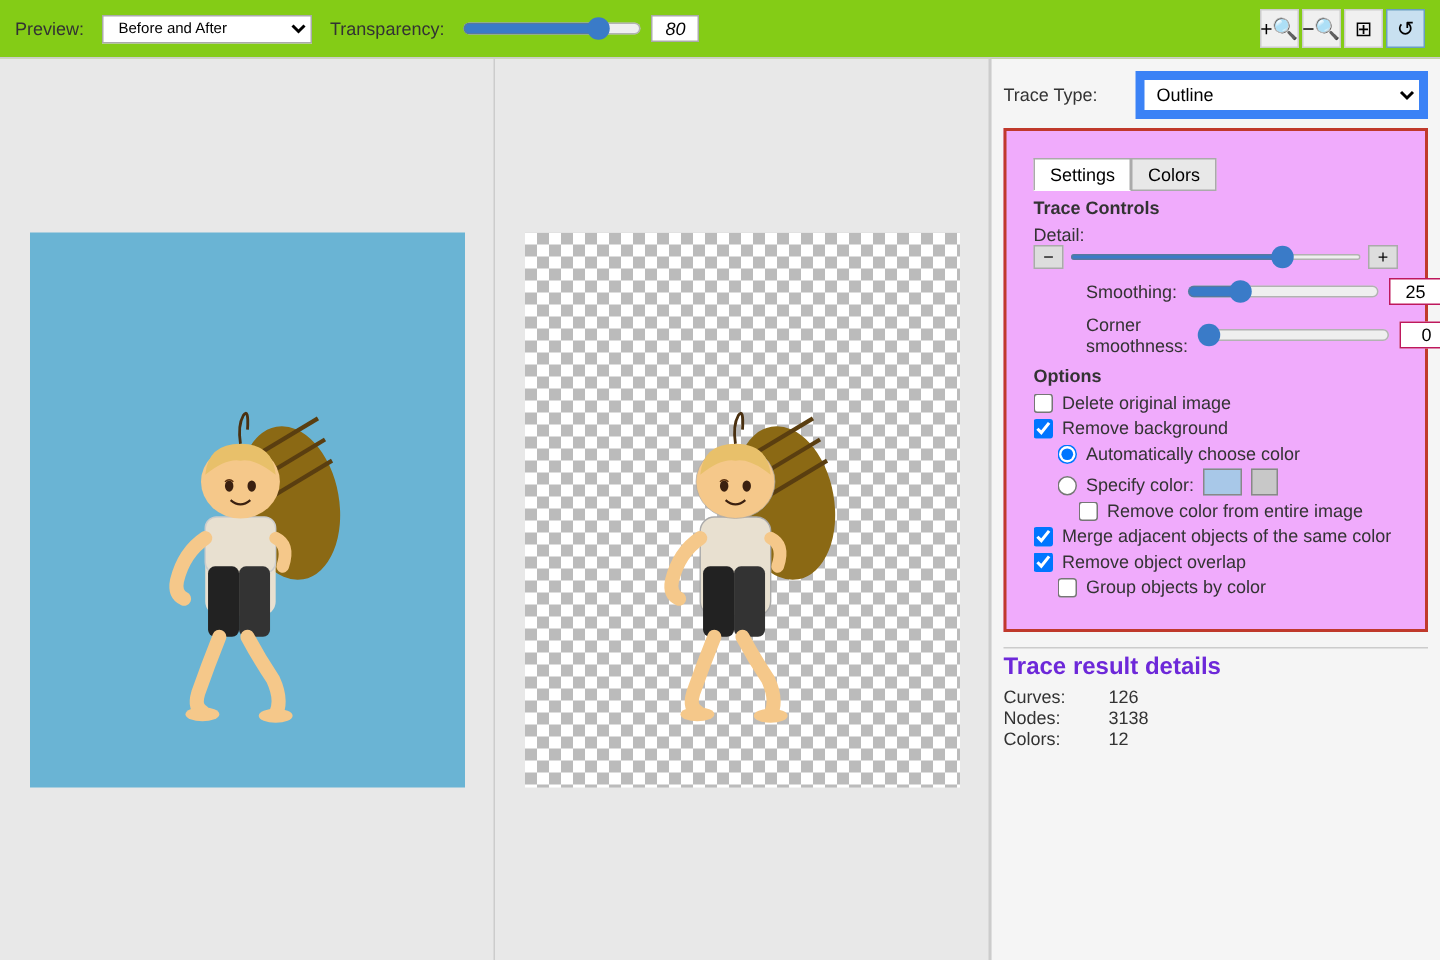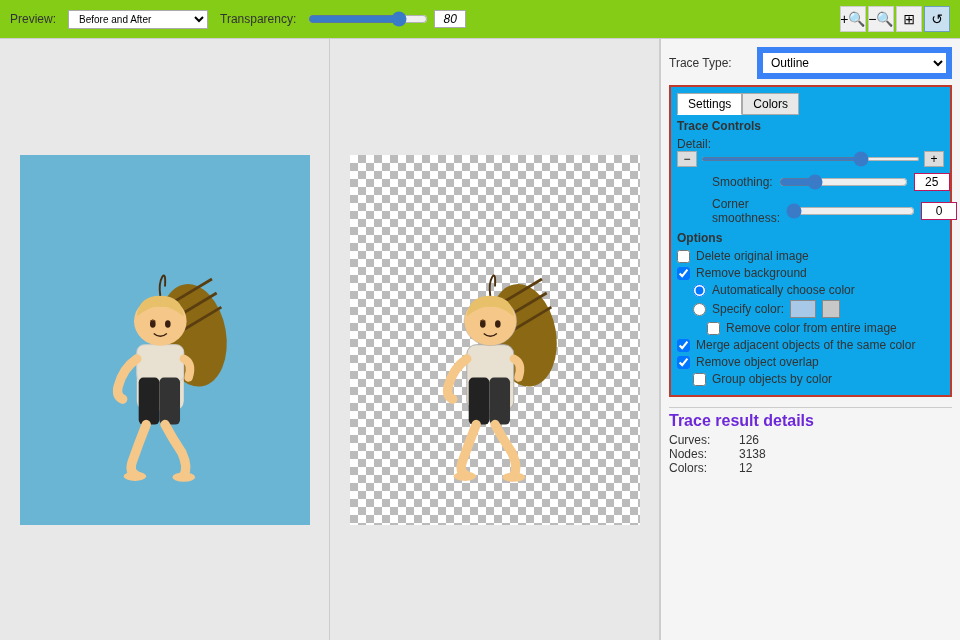--- a/index.html
+++ b/index.html
@@ -27,21 +27,21 @@
     .image-container-right { width: 290px; height: 370px; background: repeating-conic-gradient(#bbb 0% 25%, #fff 0% 50%) 0 0 / 16px 16px; display: flex; align-items: center; justify-content: center; overflow: hidden; }
 
     .figure-svg { width: 200px; height: 310px; }
 
     .right-panel { width: 300px; background: #f5f5f5; display: flex; flex-direction: column; padding: 8px; gap: 6px; overflow-y: auto; border-left: 1px solid #ccc; }
 
     .panel-row { display: flex; align-items: center; gap: 8px; }
     .panel-label { font-size: 12px; color: #333; min-width: 80px; }
     .panel-select { flex: 1; padding: 2px 4px; font-size: 12px; border: 6px solid #3b82f6; background: white; }
 
-    .settings-box { border: 2px solid #c0392b; background: #0ea5e9; padding: 6px; }
+    .settings-box { border: 2px solid #c0392b; background: #f0abfc; padding: 18px; }
     .tab-row { display: flex; gap: 0; margin-bottom: 4px; }
     .tab { padding: 3px 10px; font-size: 12px; border: 1px solid #aaa; cursor: pointer; background: #e8e8e8; }
     .tab.active { background: white; border-bottom: 1px solid white; font-weight: 500; }
 
     .section-title { font-size: 12px; font-weight: 600; color: #333; margin-bottom: 4px; }
 
     .detail-row { display: flex; align-items: center; gap: 4px; margin-bottom: 6px; }
     .detail-label { font-size: 12px; color: #333; }
     .minus-btn, .plus-btn { width: 20px; height: 16px; border: 1px solid #aaa; background: #ddd; font-size: 12px; cursor: pointer; display: flex; align-items: center; justify-content: center; }
     .detail-slider { flex: 1; height: 4px; }
@@ -49,21 +49,21 @@
     .slider-row { display: flex; align-items: center; gap: 6px; margin-bottom: 6px; margin-left: 35px; }
     .slider-label { font-size: 12px; color: #333; width: 110px; }
     .slider-track { flex: 1; }
     .slider-val { width: 36px; border: 1px solid #be185d; text-align: center; font-size: 12px; padding: 1px 2px; }
 
     .options-section { margin-top: 4px; }
     .options-title { font-size: 12px; font-weight: 600; color: #333; margin-bottom: 4px; }
     .option-row { display: flex; align-items: center; gap: 6px; margin-bottom: 3px; font-size: 12px; color: #333; }
     .option-row input[type="checkbox"] { margin: 0; }
     .option-row input[type="radio"] { margin: 0; }
-    .indent1 { margin-left: 16px; }
+    .indent1 { margin-left: 16px; align-items: flex-end; }
     .indent2 { margin-left: 30px; }
 
     .color-swatch { width: 26px; height: 18px; background: #a8c8e8; border: 1px solid #888; display: inline-block; vertical-align: middle; }
     .color-swatch2 { width: 18px; height: 18px; background: #c8c8c8; border: 1px solid #888; display: inline-block; vertical-align: middle; }
 
     .trace-result { margin-top: 4px; padding-top: 4px; border-top: 1px solid #ccc; }
     .trace-result-title { font-size: 16px; font-weight: 600; color: #6d28d9; margin-bottom: 3px; }
     .result-row { display: flex; gap: 10px; font-size: 12px; color: #333; }
     .result-key { min-width: 60px; }
     .result-val { color: #333; }

